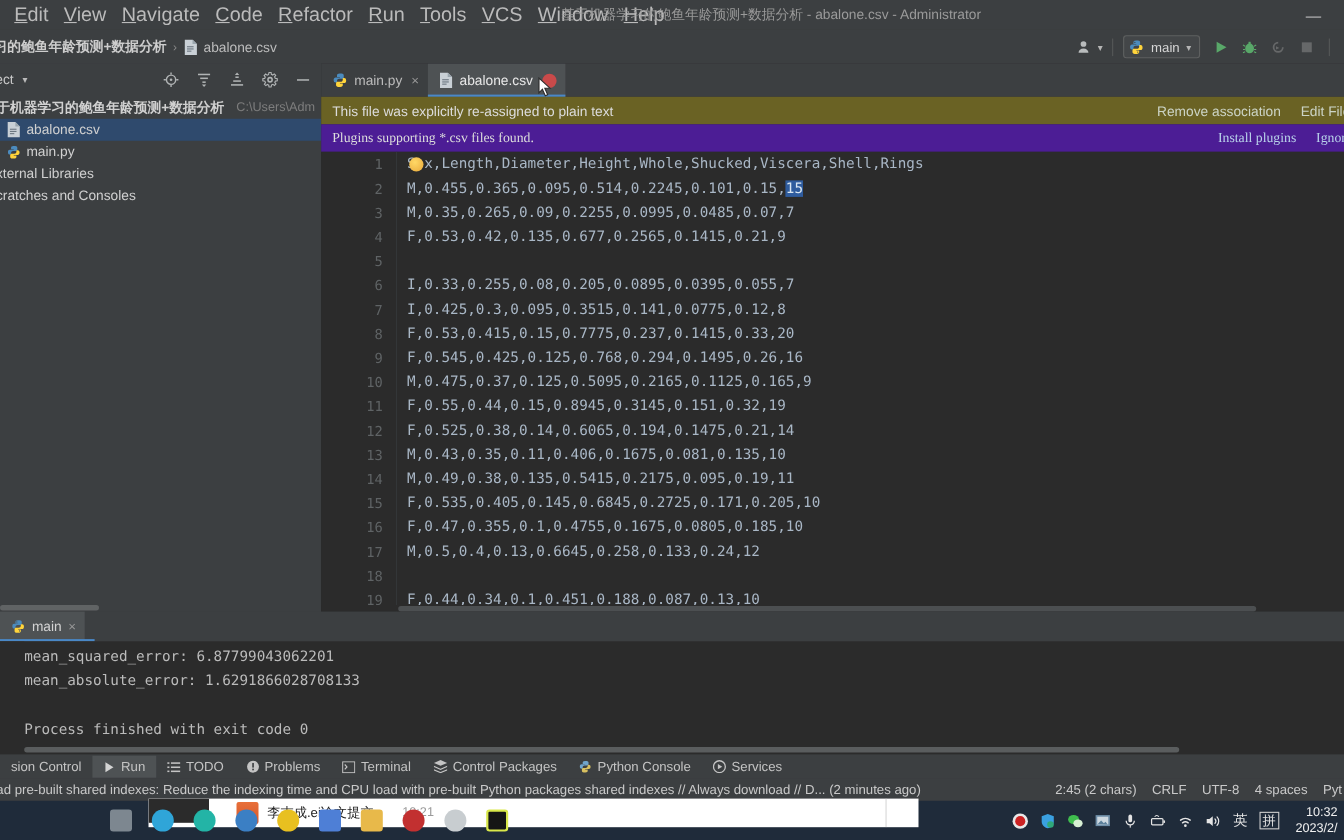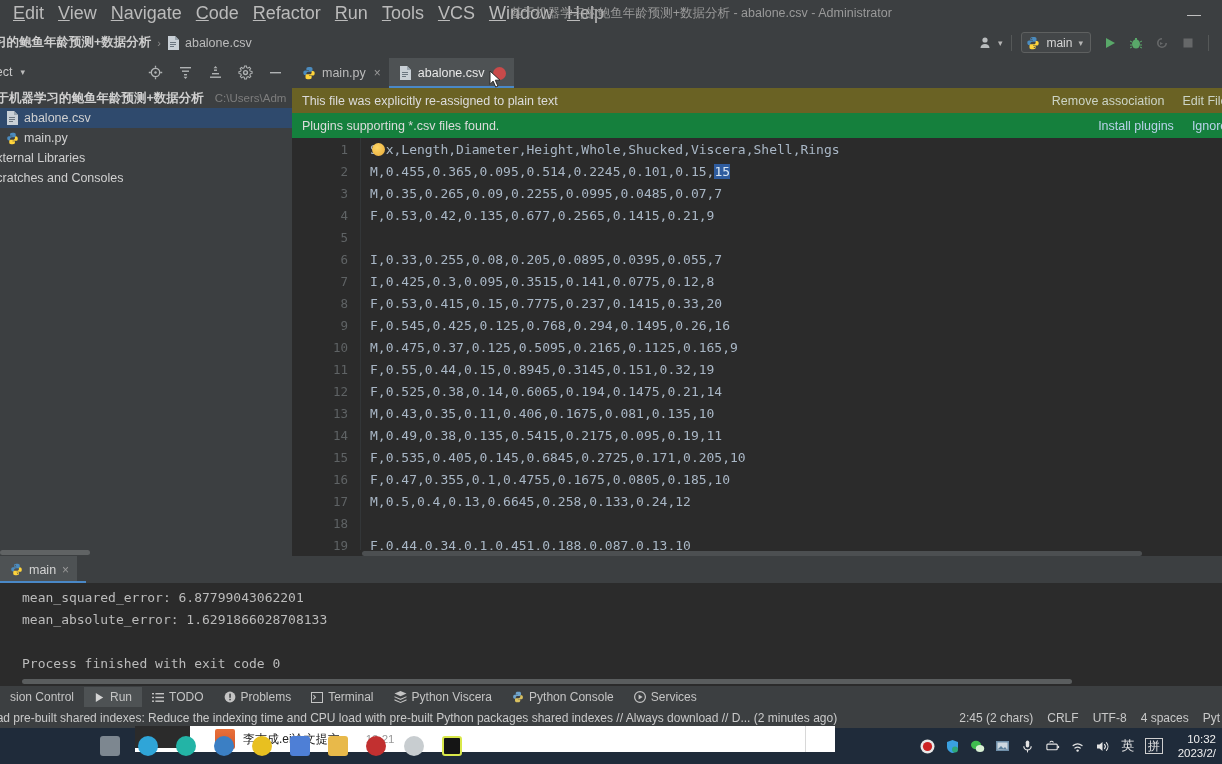--- a/index.html
+++ b/index.html
@@ -111,21 +111,21 @@
   .tab-close.red {
     width: 13px; height: 13px; border-radius: 50%;
     background: #c94a4a; display: inline-block; position: relative;
   }
 
   .notif {
     height: 25px; display: flex; align-items: center; position: relative;
     font-size: 12.5px; padding-left: 10px;
   }
   .notif.olive { background: #6a6224; color: #dcdcdc; }
-  .notif.blue  { background: #15803d; color: #dcdcdc; }
+  .notif.blue  { background: #4c1d95; color: #dcdcdc; font-family: Liberation Serif, serif; }
   .notif-actions {
     position: absolute; right: 0; top: 0; height: 25px;
     display: flex; align-items: center; gap: 18px; padding-right: 0px;
   }
   .notif-link { color: #b9d2ea; font-size: 12.5px; white-space: nowrap; }
   .notif.olive .notif-link { color: #ccd4c6; }
 
   .code-area {
     position: absolute; left: 0; top: 80px; right: 0; bottom: 0;
     background: #2b2b2b; overflow: hidden;
@@ -648,21 +648,21 @@
       <div class="tw-btn">
         <span style="display: inline-flex;">
           <svg width="13" height="12" viewBox="0 0 13 12">
             <g fill="#c4c4c4">
               <path d="M6.5 0L12.5 2.6 6.5 5.2 0.5 2.6z"></path>
               <path d="M0.5 5.2l6 2.6 6-2.6v1.1l-6 2.6-6-2.6z"></path>
               <path d="M0.5 8.3l6 2.6 6-2.6v1.1l-6 2.6-6-2.6z"></path>
             </g>
           </svg>
         </span>
-        <span>Python Viscera</span>
+        <span>Control Packages</span>
       </div>
       <div class="tw-btn">
         <span style="display: inline-flex;">
           <svg width="12" height="12" viewBox="0 0 16 16">
             <path d="M7.8 1c-2.2 0-2.8.9-2.8 2v1.6h3v.5H3.6C2.3 5.1 1.5 6 1.5 7.8S2.3 10.4 3.6 10.4H5V8.7C5 7.4 6 6.5 7.3 6.5h3C11.4 6.5 12 5.8 12 4.8V3c0-1.1-.8-2-2.3-2z" fill="#6fa4cc"></path>
             <path d="M8.2 15c2.2 0 2.8-.9 2.8-2v-1.6H8v-.5h4.4c1.3 0 2.1-.9 2.1-2.7S13.7 5.6 12.4 5.6H11v1.7c0 1.3-1 2.2-2.3 2.2h-3C4.6 9.5 4 10.2 4 11.2V13c0 1.1.8 2 2.3 2z" fill="#d8c060"></path>
           </svg>
         </span>
         <span>Python Console</span>
       </div>

